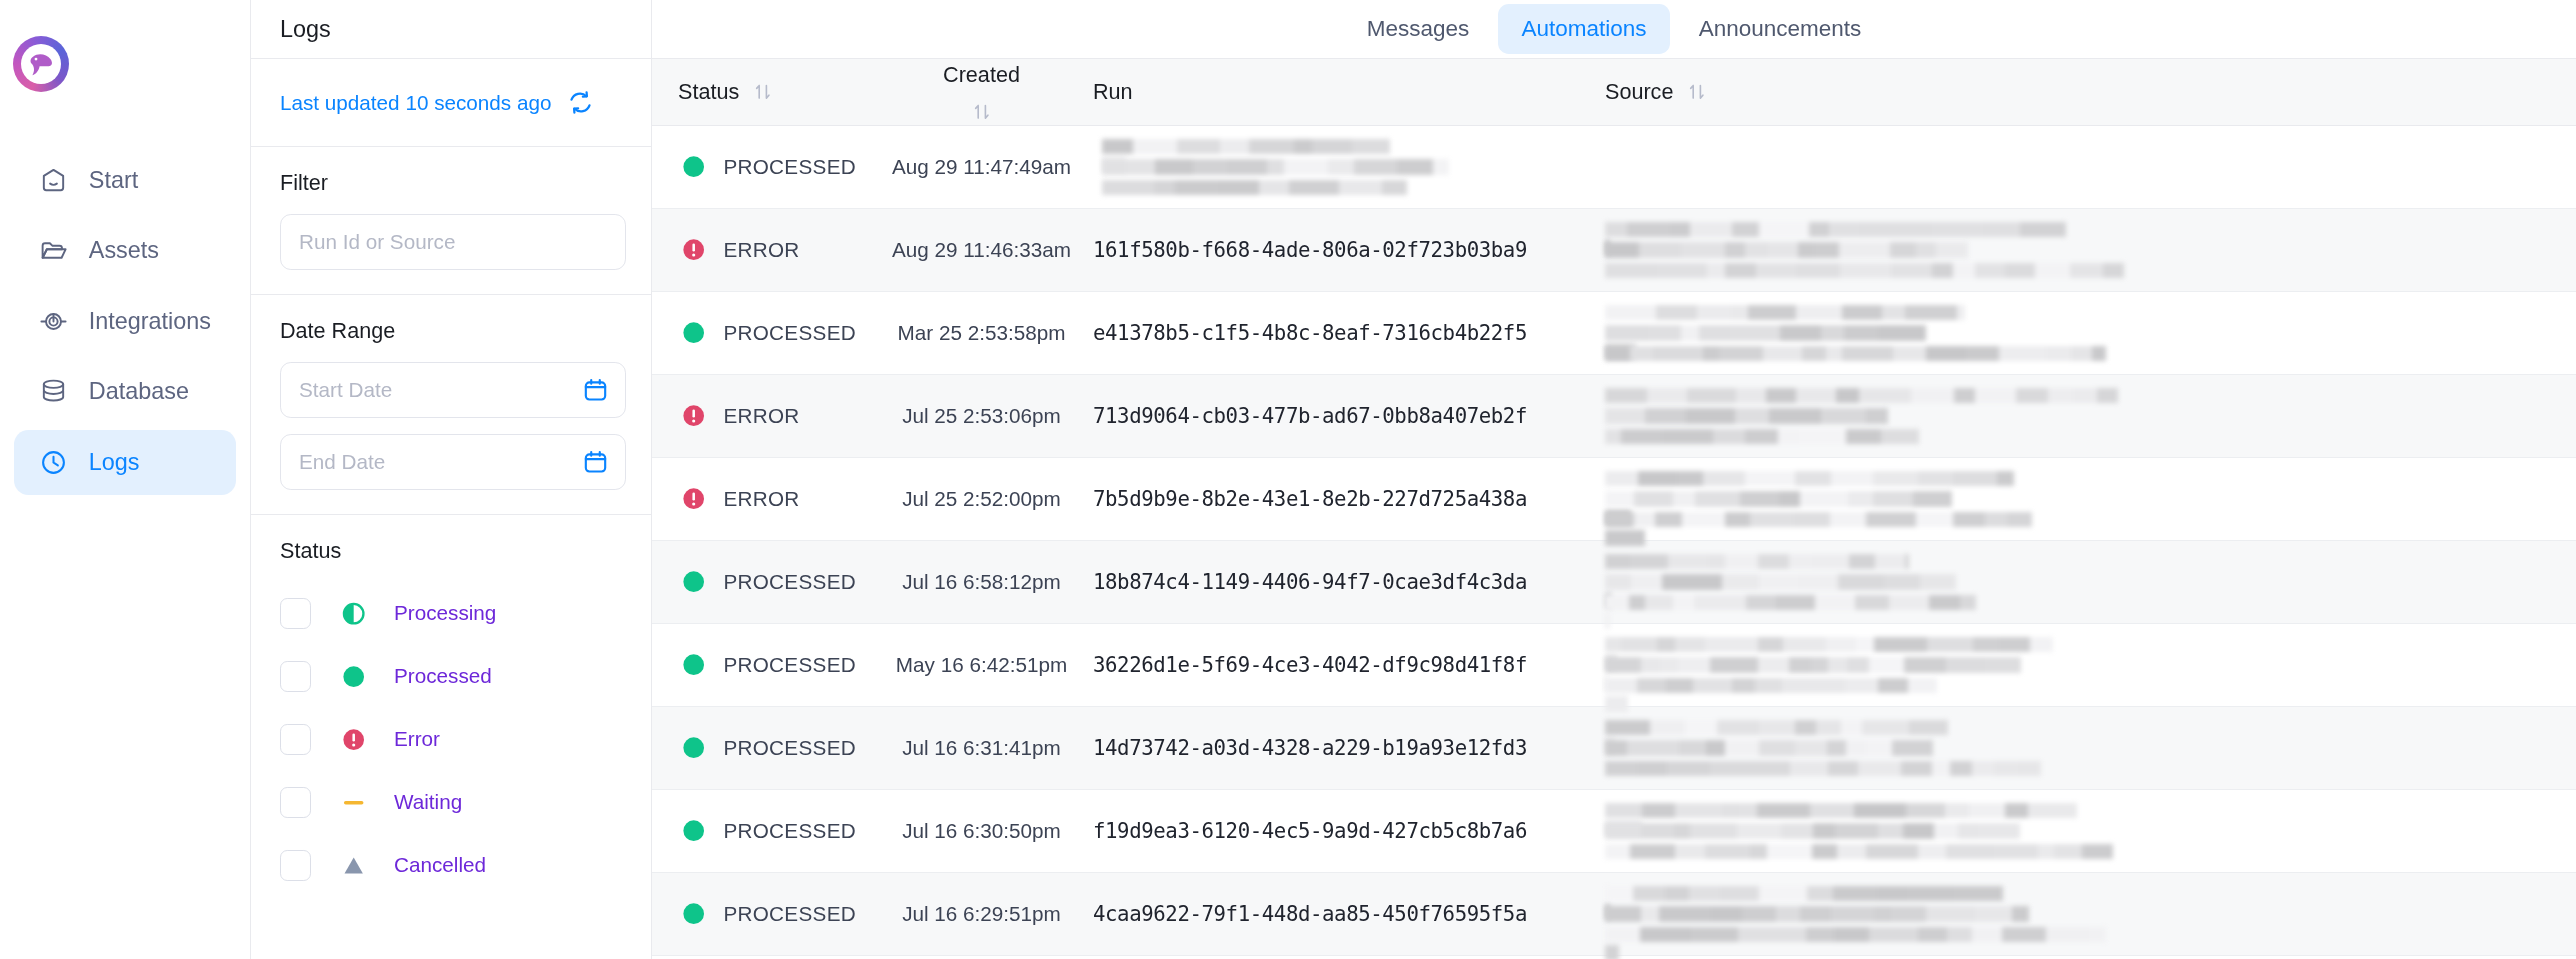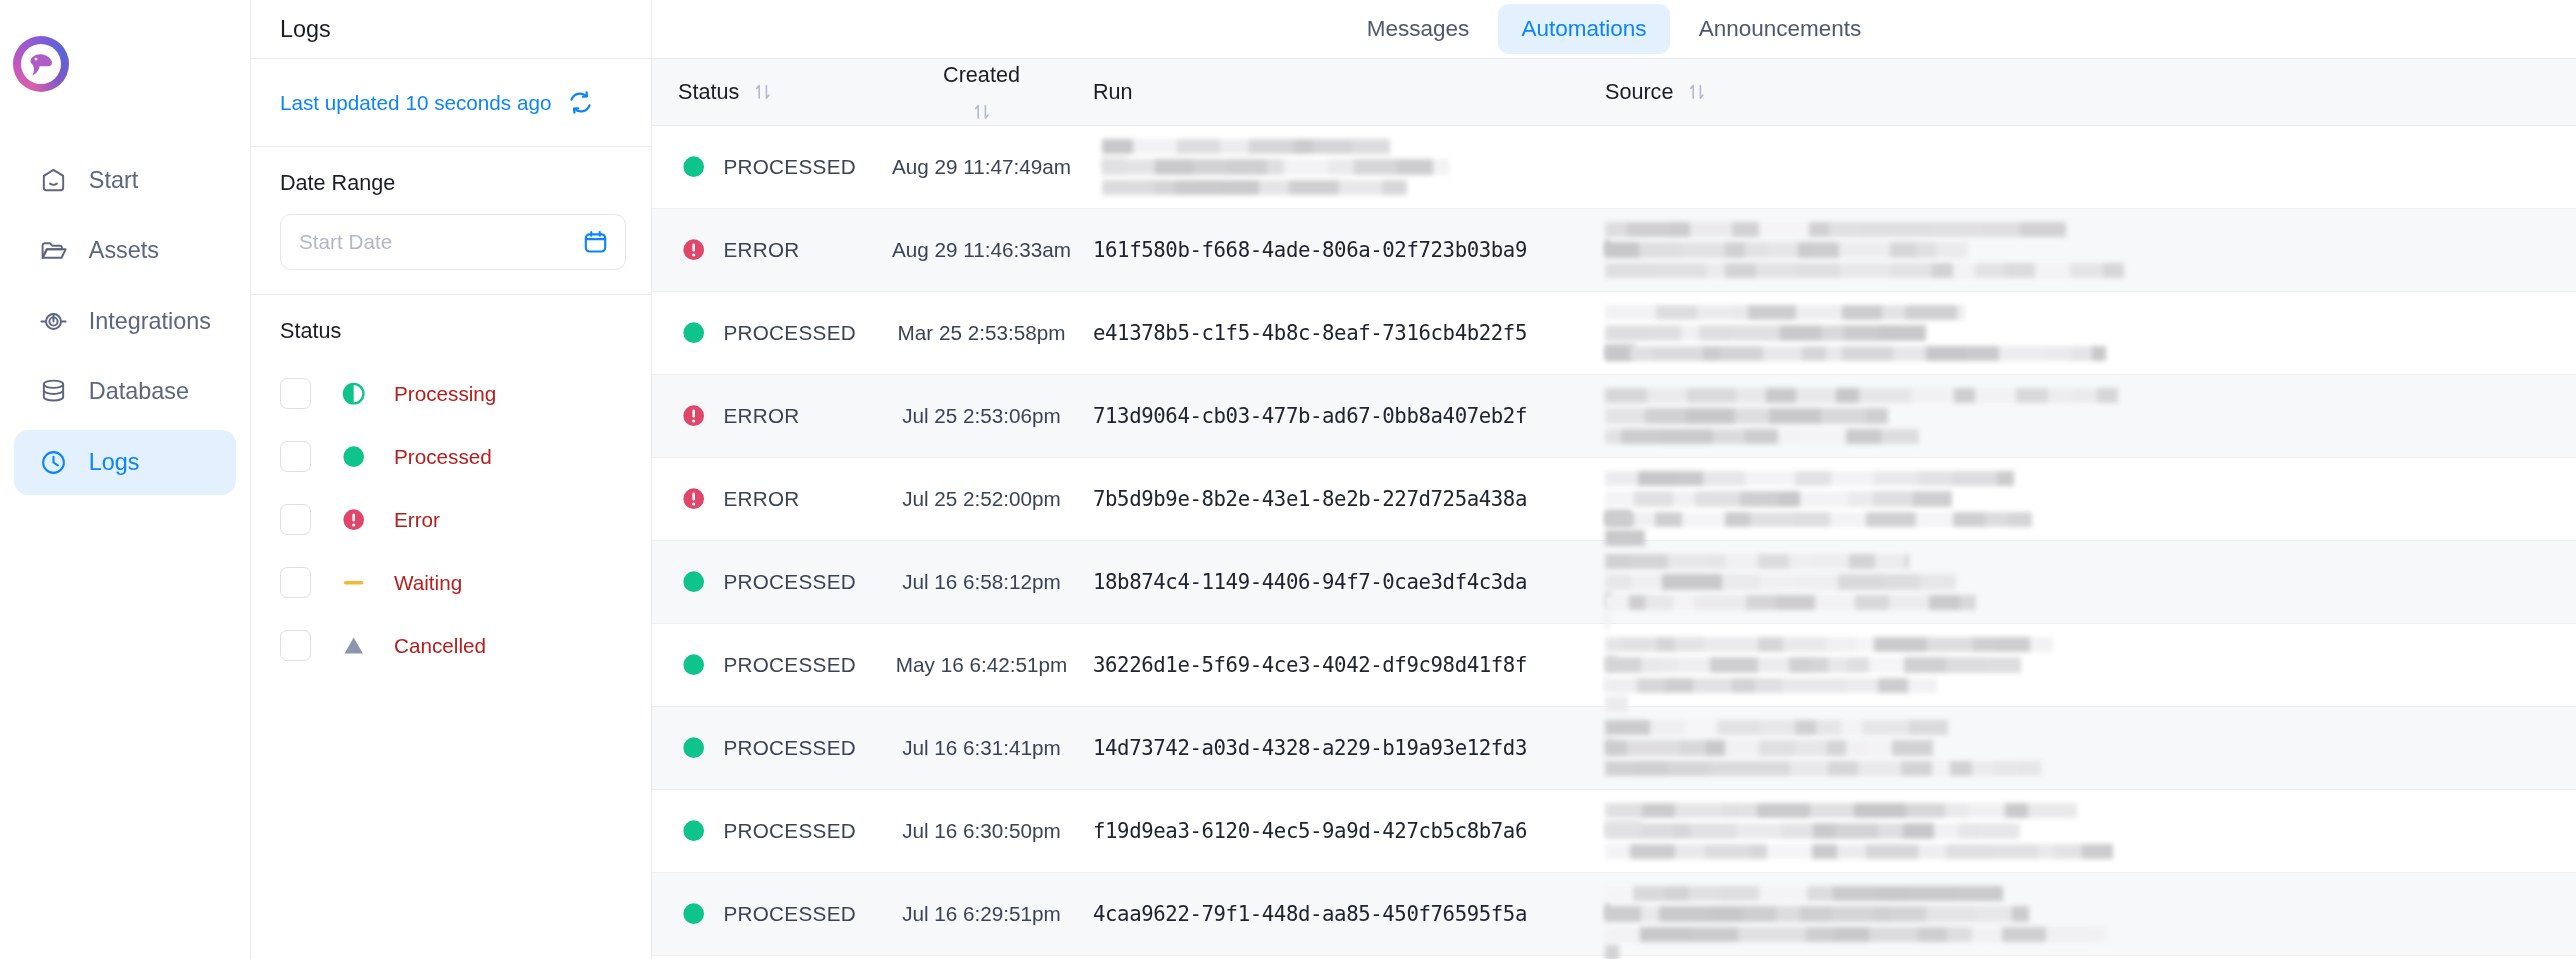--- a/index.html
+++ b/index.html
@@ -79,21 +79,21 @@
   .status-row {
     display: flex; align-items: center; gap: 0;
     height: 63px;
   }
   .chk {
     width: 31px; height: 31px; border: 0.9px solid #dcdfe8;
     border-radius: 7.2px; background: #fff; cursor: pointer;
     margin-right: 27px;
   }
   .status-ico { width: 31px; height: 31px; display:flex; align-items:center; justify-content:center; margin-right: 25px; }
-  .status-name { font-size: 20.7px; color: #b91c1c; }
+  .status-name { font-size: 20.7px; color: #6d28d9; }
 
   
   .main { flex: 1; height: 960px; display: flex; flex-direction: column; background:#fff; }
   .tabbar {
     height: 59px; min-height: 59px;
     display: flex; align-items: center; justify-content: center; gap: 5.4px;
     border-bottom: 0.9px solid #e9eaee; background: #fff;
   }
   .tab {
     padding: 11.7px 23.4px; border-radius: 10.8px;
@@ -210,33 +210,49 @@
       <span class="refresh-ico">
         <svg width="27" height="27" viewBox="0 0 24 24" fill="none" stroke="#0a84ff" stroke-width="2" stroke-linecap="round" stroke-linejoin="round">
           <path d="M4 9.5 a8 8 0 0 1 13.2-3"></path>
           <path d="M20 14.5 a8 8 0 0 1-13.2 3"></path>
           <path d="M17.4 3 l0.3 3.6 l-3.6 0.2"></path>
           <path d="M6.6 21 l-0.3-3.6 l3.6-0.2"></path>
         </svg>
       </span>
     </div>
 
+    <div class="fsection">
+      <div class="fsection-label">Filter</div>
+      <div class="finput">
+        <span class="ph">Run Id or Source</span>
+      </div>
+    </div>
 
     <div class="fsection">
       <div class="fsection-label">Date Range</div>
       <div class="finput">
         <span class="ph">Start Date</span>
         <span class="cal-ico">
           <svg width="27" height="27" viewBox="0 0 24 24" fill="none" stroke="#0a84ff" stroke-width="1.9" stroke-linecap="round">
             <rect x="3.4" y="5.2" width="17.2" height="15.2" rx="3.2"></rect>
             <path d="M3.4 9.4 H20.6"></path>
             <path d="M8.2 3.2 V6.4 M15.8 3.2 V6.4"></path>
           </svg>
         </span>
       </div>
+      <div class="finput">
+        <span class="ph">End Date</span>
+        <span class="cal-ico">
+          <svg width="27" height="27" viewBox="0 0 24 24" fill="none" stroke="#0a84ff" stroke-width="1.9" stroke-linecap="round">
+            <rect x="3.4" y="5.2" width="17.2" height="15.2" rx="3.2"></rect>
+            <path d="M3.4 9.4 H20.6"></path>
+            <path d="M8.2 3.2 V6.4 M15.8 3.2 V6.4"></path>
+          </svg>
+        </span>
+      </div>
     </div>
 
     <div class="fsection nb">
       <div class="fsection-label">Status</div>
 
       <div class="status-row">
         <span class="chk"></span>
         <span class="status-ico">
           <svg width="23.4" height="23.4" viewBox="0 0 24 24">
             <circle cx="12" cy="12" r="10" fill="#0ec48a"></circle>

